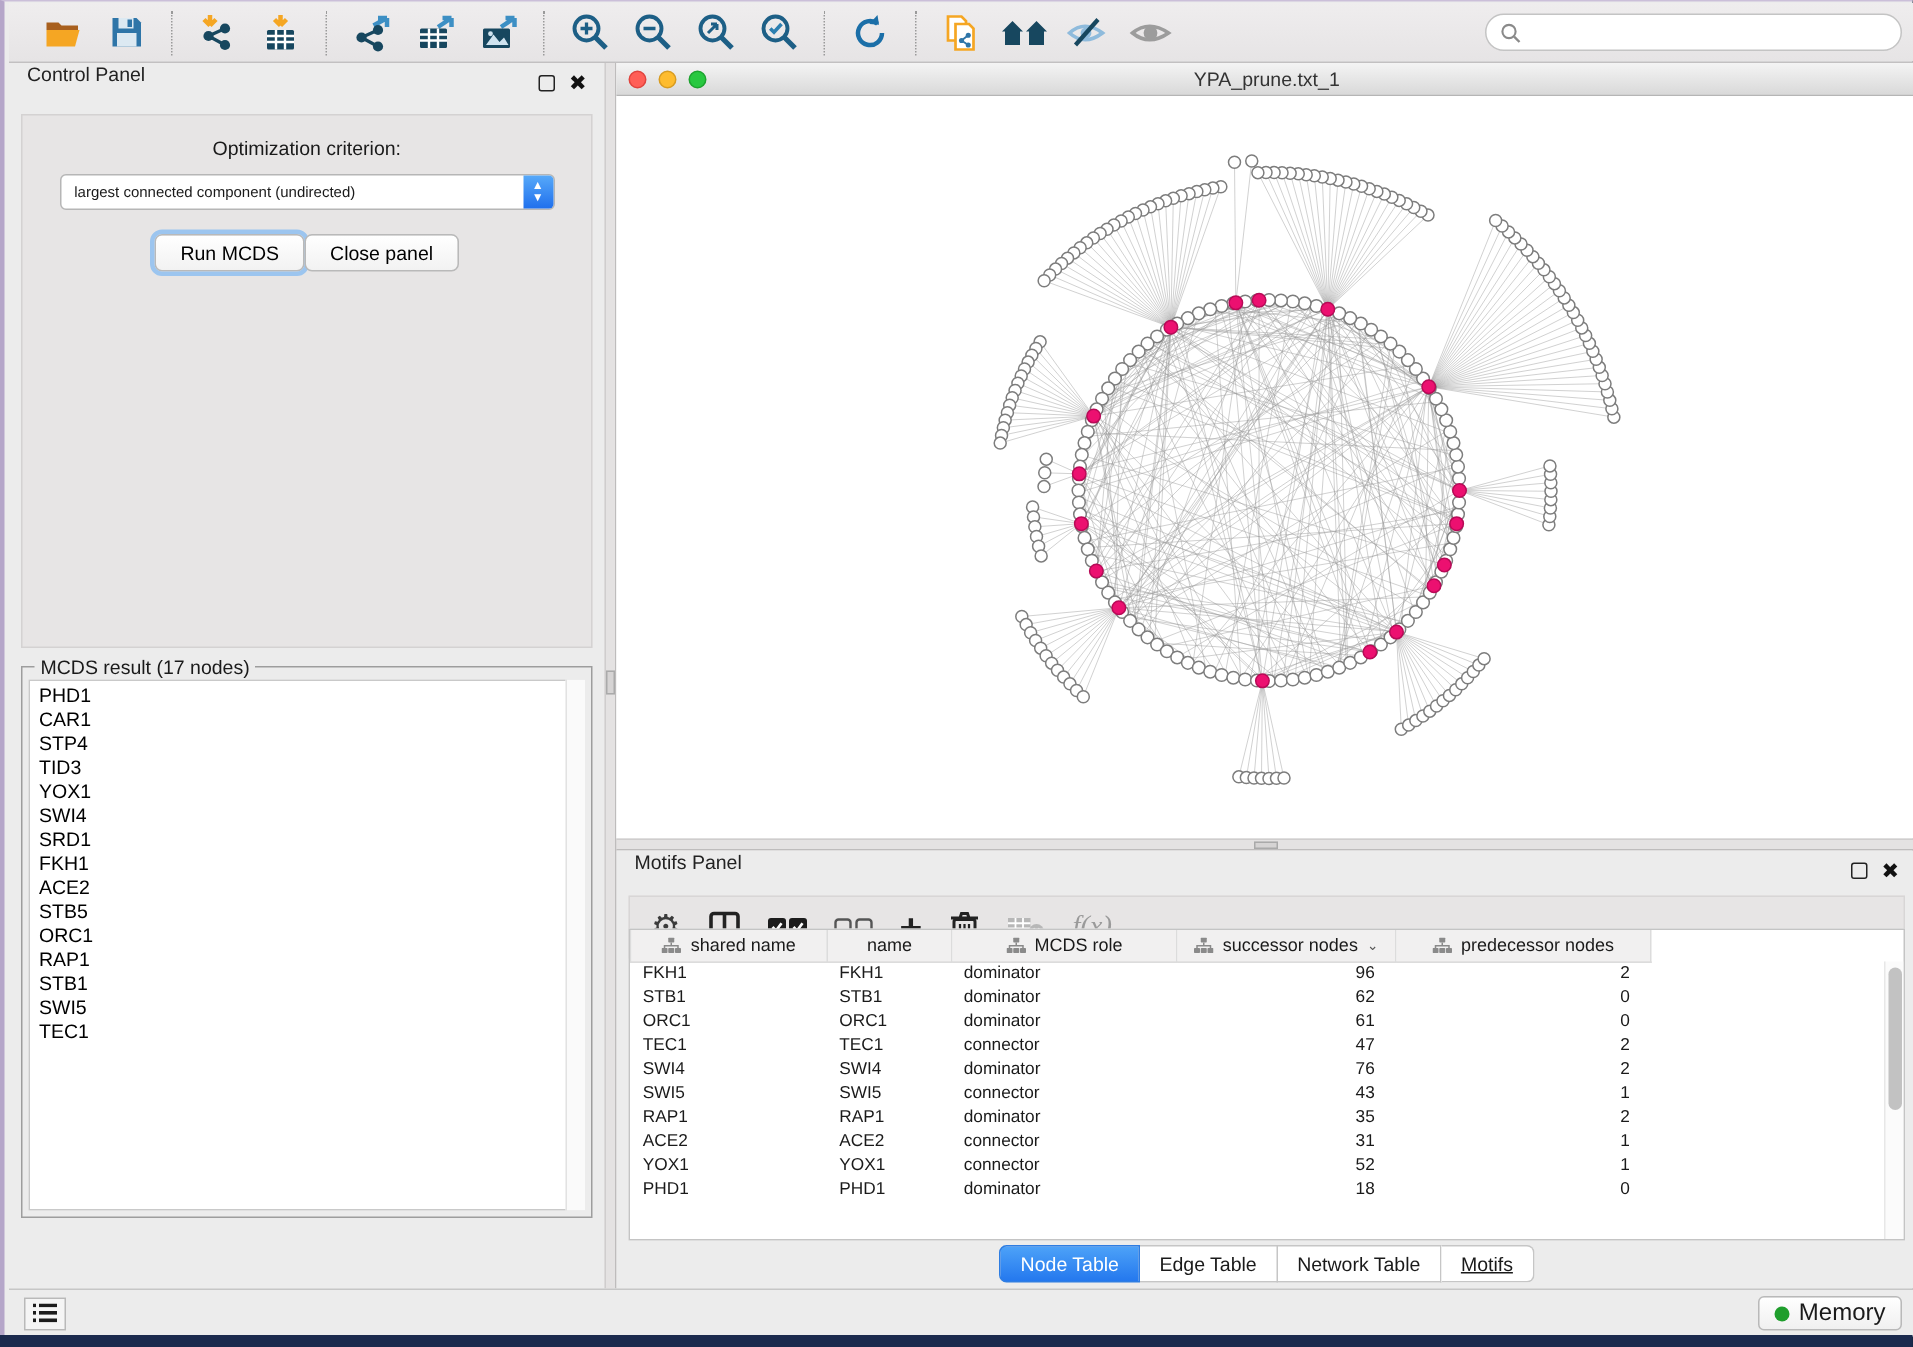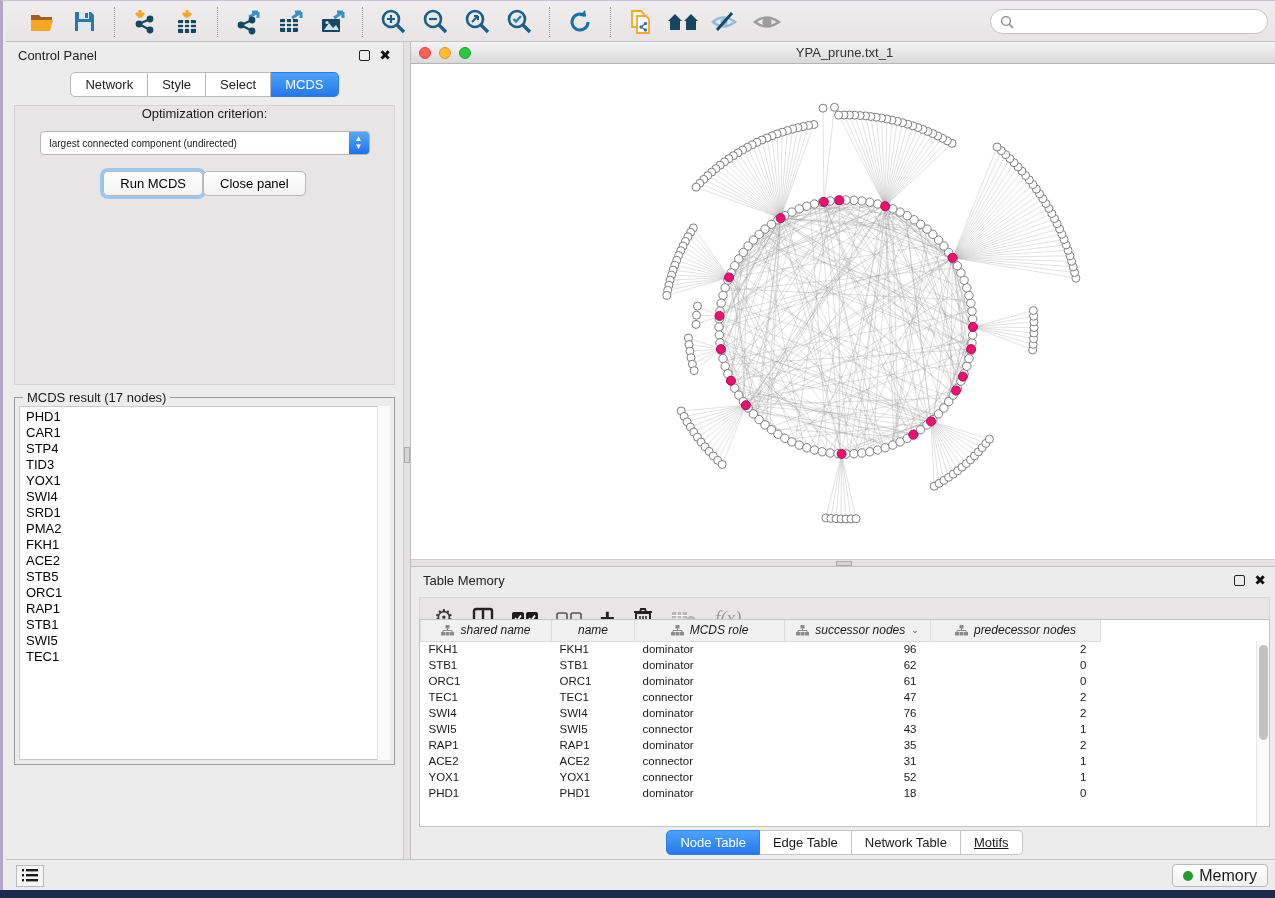--- a/index.html
+++ b/index.html
@@ -19,33 +19,33 @@
   .tb-btn { width:36px; height:32px; display:flex; align-items:center; justify-content:center; cursor:pointer; }
   .tb-btn svg { display:block; }
   .search-wrap { margin-left:auto; }
   .search-box { width:278px; height:25px; background:#fff; border:1px solid #c4c4c4; border-radius:13px;
                 display:flex; align-items:center; padding:0 9px; gap:5px; }
   .search-box input { border:none; outline:none; flex:1; font-size:12px; background:transparent;
                       font-family:"Liberation Sans",sans-serif; }
 
   
   .control-panel { position:absolute; left:3px; top:41px; width:397px; height:817px; background:#ececec; }
-  .panel-titlebar { height:26px; display:flex; align-items:center; padding:0 12px; }
+  .panel-titlebar { height:26px; display:flex; padding:0 12px; }
   .panel-title { font-size:13px; color:#222; }
   .panel-winbtns { margin-left:auto; display:flex; gap:9px; align-items:center; }
   .float-btn { width:11px; height:11px; border:1.5px solid #222; border-radius:2px; cursor:pointer; }
   .close-x { font-size:14px; font-weight:bold; color:#111; cursor:pointer; line-height:1; }
   .seg-tabs { display:flex; justify-content:center; margin-top:4px; }
   .seg-tab { padding:4px 14px; font-size:13px; background:#fff; border:1px solid #b9b9b9; border-left:none;
              cursor:pointer; color:#222; }
   .seg-tab:first-child { border-left:1px solid #b9b9b9; border-radius:5px 0 0 5px; }
   .seg-tab:last-child { border-radius:0 5px 5px 0; }
   .seg-tab.active { background:linear-gradient(#4da2f8,#2478ee); color:#fff; border-color:#2e7de2; }
-  .cp-section { margin:8px 8px 0 8px; background:#e7e5e5; border:1px solid #d4d2d2; height:280px;
-                }
+  .cp-section { margin:8px 8px 0 8px; background:#e7e5e5; border:1px solid #d4d2d2; height:356px;
+                padding-top:14px; }
   .opt-label { text-align:center; font-size:13px; color:#1a1a1a; }
   .combo { margin:10px auto 0 auto; width:330px; height:24px; background:#fff; border:1px solid #b6b6b6;
            border-radius:4px; display:flex; align-items:center; cursor:pointer; }
   .combo-text { flex:1; padding:0 9px; font-size:10px; white-space:nowrap; }
   .combo-stepper { width:20px; height:22px; margin:0; background:linear-gradient(#57a9f9,#2070ed);
                    border-radius:0 3px 3px 0; color:#fff; font-size:8px; line-height:1;
                    display:flex; flex-direction:column; align-items:center; justify-content:center; }
   .btn-row { display:flex; justify-content:center; margin-top:16px; }
   .push-btn { background:linear-gradient(#ffffff,#f2f2f2); border:1px solid #b9b9b9; border-radius:5px;
               font-size:13px; padding:4px 16px; cursor:pointer; font-family:"Liberation Sans",sans-serif; }
@@ -88,21 +88,21 @@
                 display:flex; align-items:center; gap:18px; padding:0 14px; }
   .tp-icon { display:flex; align-items:center; justify-content:center; cursor:pointer; height:30px; }
   .tp-icon.disabled { cursor:default; }
   .gear-glyph { font-size:22px; color:#3b3b3b; line-height:1; }
   .plus-glyph { font-size:26px; font-weight:bold; color:#222; line-height:1; }
   .fx-glyph { font-family:"Liberation Serif","DejaVu Serif",serif; font-style:italic; font-size:19px; color:#9a9a9a; }
   .tbl-wrap { position:absolute; left:8px; right:8px; top:52px; bottom:32px; background:#fff;
               border:1px solid #c4c4c4; overflow:hidden; }
   table.datatable { border-collapse:collapse; width:846px; table-layout:fixed; }
   table.datatable th { background:#f1f0f0; border:1px solid #dcdcdc; border-top:none; font-weight:normal;
-                       font-size:12px; height:21px; padding:0 4px; white-space:nowrap; overflow:hidden;font-style:italic; }
+                       font-size:12px; height:21px; padding:0 4px; white-space:nowrap; overflow:hidden; }
   .th-inner { display:flex; align-items:center; justify-content:center; gap:6px; }
   .sort-chev { font-size:9px; color:#555; }
   table.datatable td { font-size:11.5px; height:16px; padding:0 14px 0 8px; white-space:nowrap; overflow:hidden; }
   table.datatable td.num { text-align:right; }
   .tbl-scroll { position:absolute; right:0; top:21px; bottom:0; width:13px; background:#fbfbfb;
                 border-left:1px solid #e7e7e7; }
   .tbl-thumb { position:absolute; left:2px; top:4px; width:9px; height:95px; background:#c2c2c2; border-radius:5px; }
   .bottom-tabs { position:absolute; left:0; right:0; bottom:4px; display:flex; justify-content:center; }
   .btab { padding:4px 13px; font-size:13px; background:#fff; border:1px solid #c6c6c6; border-left:none;
           cursor:pointer; }
@@ -283,26 +283,20 @@
     </div>
 
     <div class="control-panel">
       <div class="panel-titlebar">
         <span class="panel-title">Control Panel</span>
         <span class="panel-winbtns">
           <span class="float-btn"></span>
           <span class="close-x">✖</span>
         </span>
       </div>
-      <div class="seg-tabs">
-          <span class="seg-tab">Network</span>
-          <span class="seg-tab">Style</span>
-          <span class="seg-tab">Select</span>
-          <span class="seg-tab active">MCDS</span>
-        </div>
       <div class="cp-section">
         <div class="opt-label">Optimization criterion:</div>
         <div class="combo">
           <span class="combo-text">largest connected component (undirected)</span>
           <span class="combo-stepper">
               <span>▲</span>
               <span>▼</span>
             </span>
         </div>
         <div class="btn-row">
@@ -313,21 +307,20 @@
       <div class="fieldset-box">
         <span class="fieldset-legend">MCDS result (17 nodes)</span>
         <div class="mcds-list">
             <div class="mcds-item">PHD1</div>
             <div class="mcds-item">CAR1</div>
             <div class="mcds-item">STP4</div>
             <div class="mcds-item">TID3</div>
             <div class="mcds-item">YOX1</div>
             <div class="mcds-item">SWI4</div>
             <div class="mcds-item">SRD1</div>
-            <div class="mcds-item">PMA2</div>
             <div class="mcds-item">FKH1</div>
             <div class="mcds-item">ACE2</div>
             <div class="mcds-item">STB5</div>
             <div class="mcds-item">ORC1</div>
             <div class="mcds-item">RAP1</div>
             <div class="mcds-item">STB1</div>
             <div class="mcds-item">SWI5</div>
             <div class="mcds-item">TEC1</div>
           </div>
         <div class="mcds-scroll"></div>
@@ -1026,21 +1019,21 @@
           <circle cx="560.1" cy="285.1" r="4.5" fill="#ec1070" stroke="#b80a57" stroke-width="1"></circle>
         </svg>
     </div>
 
     <div class="h-splitter">
         <div class="grip"></div>
       </div>
 
     <div class="table-panel">
       <div class="panel-titlebar">
-        <span class="panel-title">Table Memory</span>
+        <span class="panel-title">Motifs Panel</span>
         <span class="panel-winbtns">
           <span class="float-btn"></span>
           <span class="close-x">✖</span>
         </span>
       </div>
       <div class="tp-toolbar">
         <span class="tp-icon gear-glyph">⚙</span>
         <span class="tp-icon">
           <svg width="22" height="22" viewBox="0 0 22 22">
               <rect x="2" y="2" width="18" height="18" rx="2" fill="none" stroke="#222" stroke-width="2.4"></rect>

